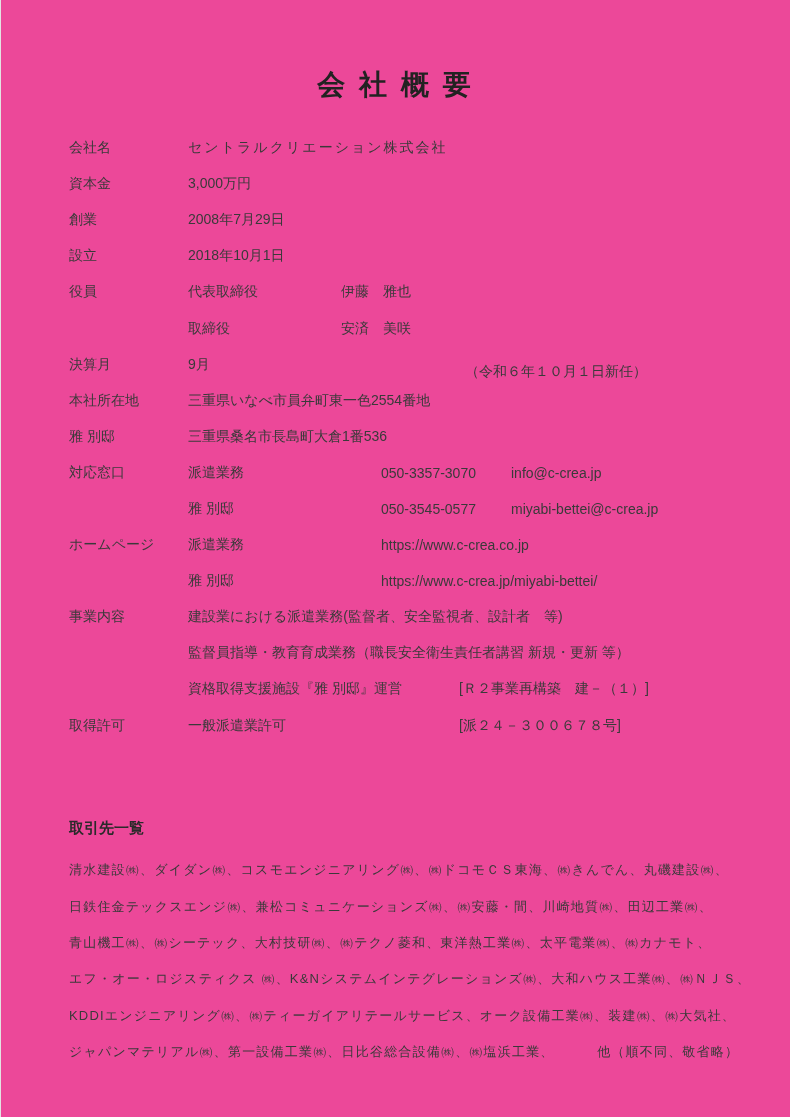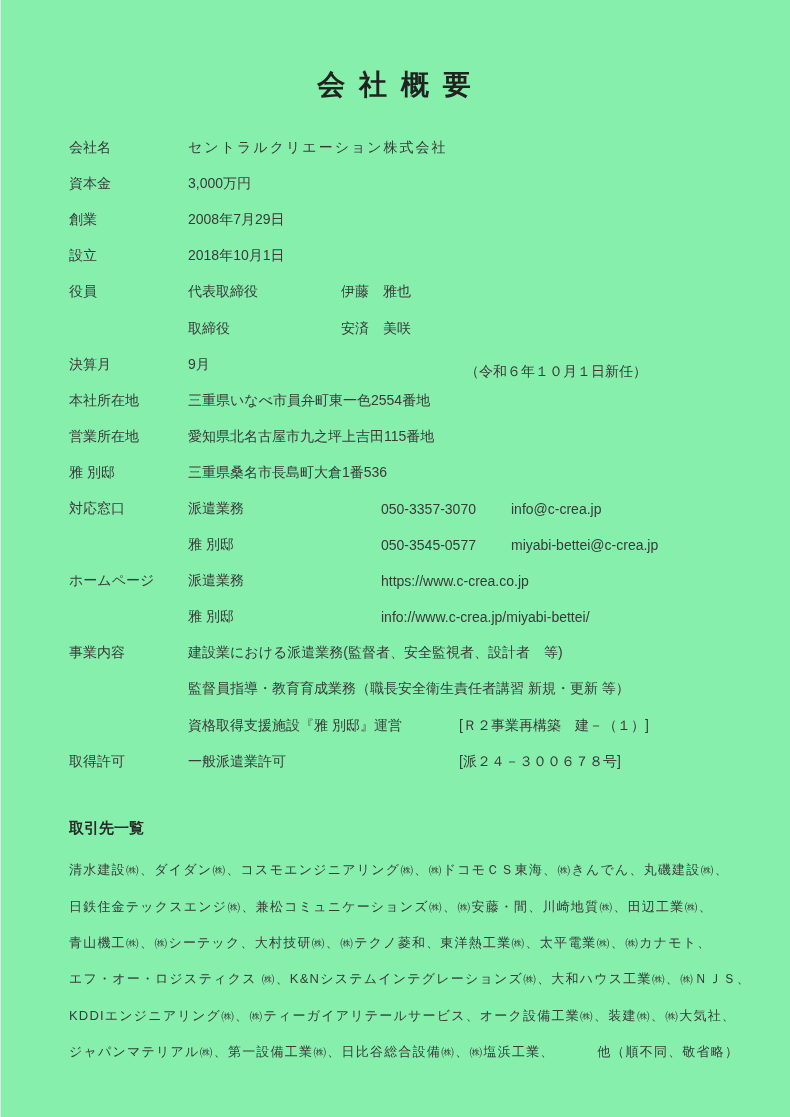--- a/index.html
+++ b/index.html
@@ -1,20 +1,20 @@
 <!DOCTYPE html>
 <html><head>
 <meta charset="utf-8">
 <style>
   html, body { margin:0; padding:0; background:#ffffff; }
   .page {
     position: relative;
     width: 790px;
     height: 1117px;
-    background: #86efac;
+    background: #ec4899;
     font-family: "Liberation Sans", "DejaVu Sans", sans-serif;
     color: #3a3a3a;
     border-left: 1px solid #e3e3e3;
     box-sizing: border-box;
     overflow: hidden;
   }
   .title {
     position: absolute;
     top: 66px;
     left: 0;
@@ -111,24 +111,20 @@
     <div class="row">
       <span class="c1">決算月</span>
       <span class="c2">9月</span>
     </div>
 
     <div class="row">
       <span class="c1">本社所在地</span>
       <span class="c2">三重県いなべ市員弁町東一色2554番地</span>
     </div>
 
-    <div class="row">
-      <span class="c1">営業所在地</span>
-      <span class="c2">愛知県北名古屋市九之坪上吉田115番地</span>
-    </div>
 
     <div class="row">
       <span class="c1">雅 別邸</span>
       <span class="c2">三重県桑名市長島町大倉1番536</span>
     </div>
 
     <div class="row">
       <span class="c1">対応窓口</span>
       <span class="c2">派遣業務</span>
       <span class="cp">050-3357-3070</span>
@@ -142,21 +138,21 @@
     </div>
 
     <div class="row">
       <span class="c1">ホームページ</span>
       <span class="c2">派遣業務</span>
       <span class="cp">https://www.c-crea.co.jp</span>
     </div>
 
     <div class="row">
       <span class="c2">雅 別邸</span>
-      <span class="cp">info://www.c-crea.jp/miyabi-bettei/</span>
+      <span class="cp">https://www.c-crea.jp/miyabi-bettei/</span>
     </div>
 
     <div class="row">
       <span class="c1">事業内容</span>
       <span class="c2">建設業における派遣業務(監督者、安全監視者、設計者　等)</span>
     </div>
 
     <div class="row">
       <span class="c2">監督員指導・教育育成業務（職長安全衛生責任者講習 新規・更新 等）</span>
     </div>

